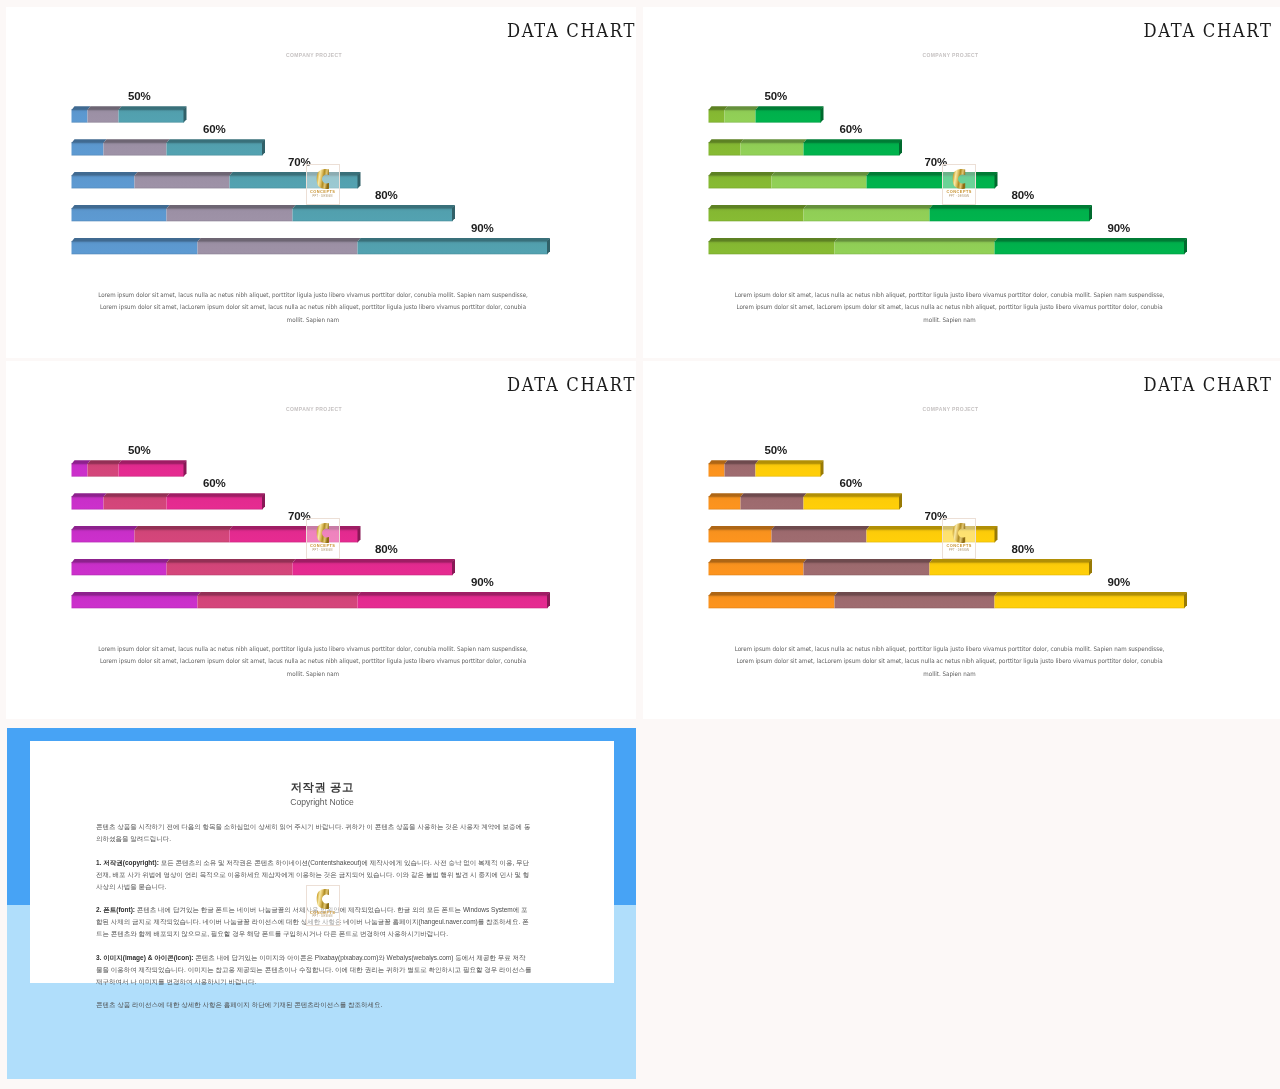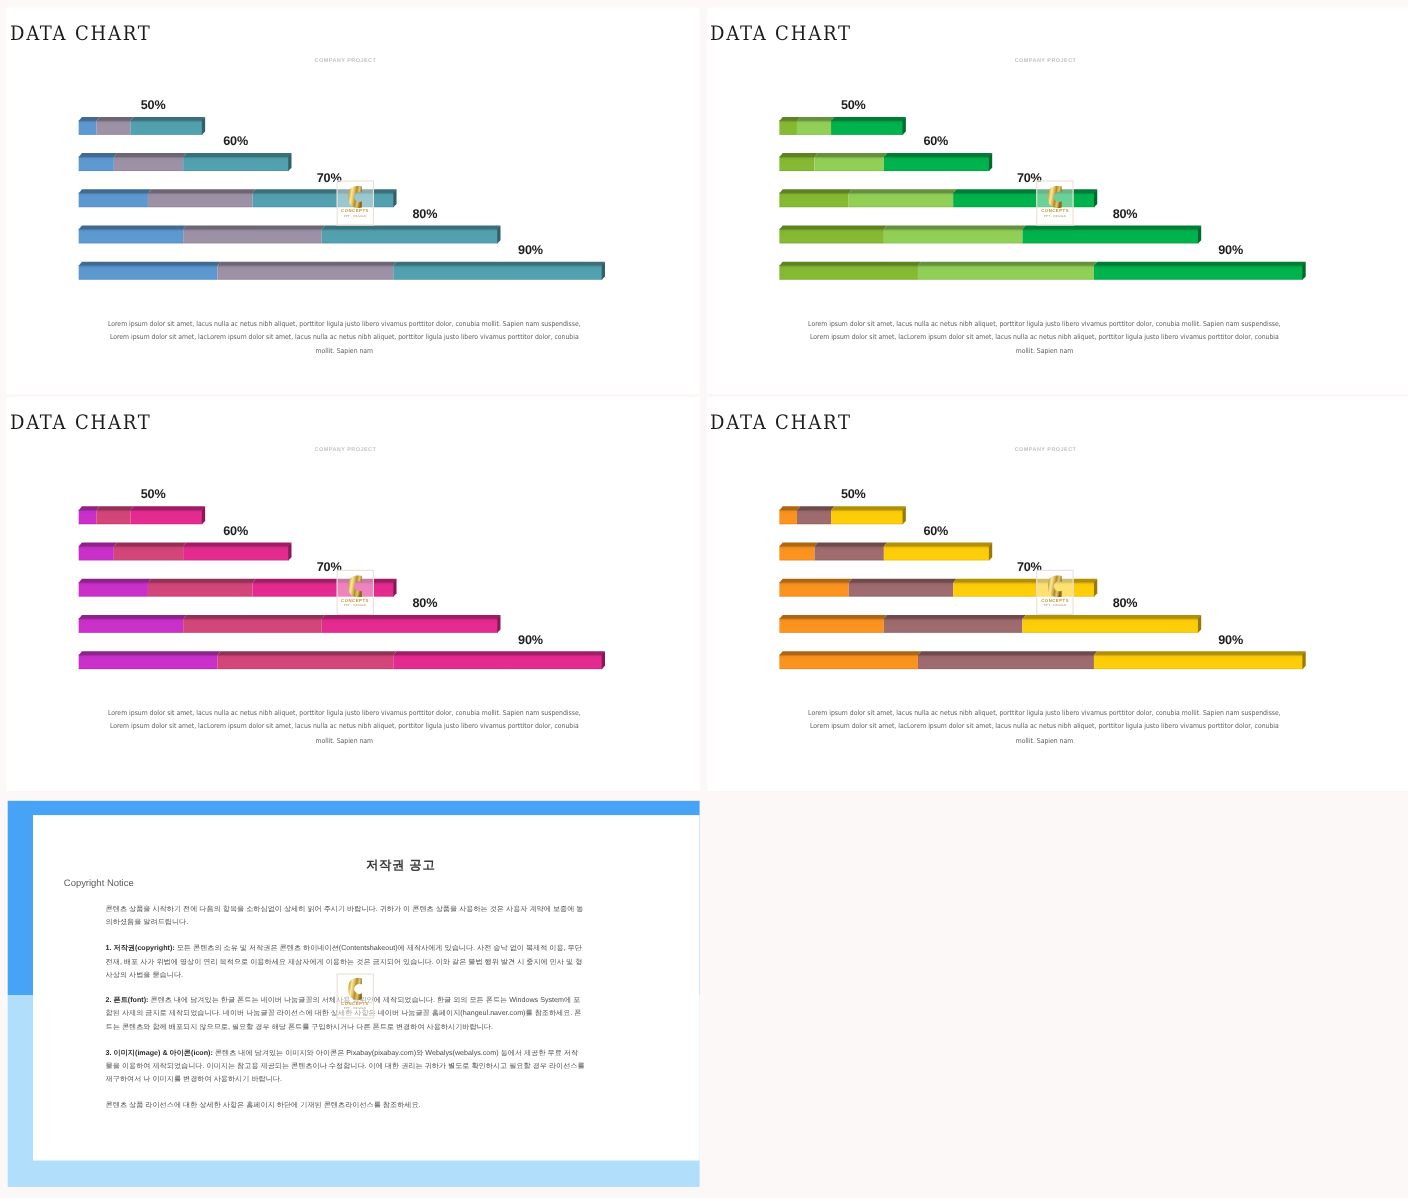--- a/index.html
+++ b/index.html
@@ -8,21 +8,21 @@
   body{width:1280px;height:1089px;background:#fcf8f7;font-family:"Liberation Sans",sans-serif;overflow:hidden;}
   .grid{position:relative;width:1280px;height:1089px;}
   .slide{position:absolute;background:#ffffff;overflow:hidden;}
   .s1{left:6px;top:7px;width:630px;height:351px;}
   .s2{left:642.5px;top:7px;width:637.5px;height:351px;}
   .s3{left:6px;top:361px;width:630px;height:358px;}
   .s4{left:642.5px;top:361px;width:637.5px;height:358px;}
   .s5{left:0;top:722px;width:636px;height:367px;background:transparent;}
   .s6{left:636.5px;top:722px;width:643.5px;height:367px;background:#fcf8f7;}
 
-  .title{position:absolute;left:-6px;width:636px;text-align:left;font-family:"DejaVu Serif Condensed","DejaVu Serif",serif;
+  .title{position:absolute;left:-6px;width:636px;text-align:right;font-family:"DejaVu Serif Condensed","DejaVu Serif",serif;
          font-size:18.2px;letter-spacing:1.65px;text-indent:9px;color:#1b1b1b;top:13.5px;font-weight:400;line-height:19px;}
   .subtitle{position:absolute;left:-6px;width:636px;text-align:center;font-size:5.0px;letter-spacing:0.4px;
             text-indent:-8px;color:#c6c2c2;top:44.5px;font-weight:700;line-height:6px;}
 
   .chart{position:absolute;left:0;top:0;width:100%;height:100%;}
   .plabel{position:absolute;font-size:11.5px;font-weight:700;color:#1d1d1d;
           text-align:left;letter-spacing:-0.2px;}
 
   .para{position:absolute;text-align:center;font-family:"DejaVu Sans Condensed","DejaVu Sans",sans-serif;font-size:6.2px;line-height:12.85px;color:#5c5c5c;}
 
@@ -31,23 +31,23 @@
   .wm .c{position:absolute;left:9.3px;top:3.6px;width:13.6px;height:20.0px;}
   .wm .c svg{display:block;width:13.6px;height:20.0px;}
   .wm .t1{position:absolute;left:0;top:24.2px;width:100%;text-align:center;font-size:3.9px;
           font-weight:700;letter-spacing:0.45px;text-indent:0.45px;color:#c8922e;line-height:5px;}
   .wm .t2{position:absolute;left:0;top:29.5px;width:100%;text-align:center;font-size:2.6px;
           letter-spacing:0.25px;text-indent:0.25px;color:#a58a5c;line-height:4px;}
 
   
   .cn-bg{position:absolute;left:7px;top:6px;width:632px;height:351px;
          background:linear-gradient(180deg,#47a3f5 0%,#47a3f5 50.3%,#b0defb 50.3%,#b0defb 100%);}
-  .cn-card{position:absolute;left:30px;top:19.3px;width:584px;height:314px;background:#fff;padding-left:28px;}
+  .cn-card{position:absolute;left:30px;top:19.3px;width:584px;height:242px;background:#fff;}
   .cn-title{position:absolute;width:100%;text-align:center;top:38.5px;font-size:11.3px;font-weight:700;color:#3a3a3a;line-height:14px;letter-spacing:0.6px;text-indent:0.6px;}
-  .cn-sub{position:absolute;width:100%;top:55.5px;font-size:8.6px;color:#5c5c5c;line-height:10px;}
+  .cn-sub{position:absolute;width:100%;text-align:center;top:55.5px;font-size:8.6px;color:#5c5c5c;line-height:10px;}
   .cn-body{position:absolute;left:66px;top:80px;width:436px;font-size:6.5px;line-height:11.95px;color:#4a4a4a;word-break:break-all;overflow-wrap:anywhere;}
   .cn-body p{margin:0 0 11.6px 0;}
   .cn-body b{font-weight:700;color:#2c2c2c;}
 </style>
 </head>
 <body>
 
 <div class="grid">
   <div class="slide s1">
       <div class="title">DATA CHART</div>

